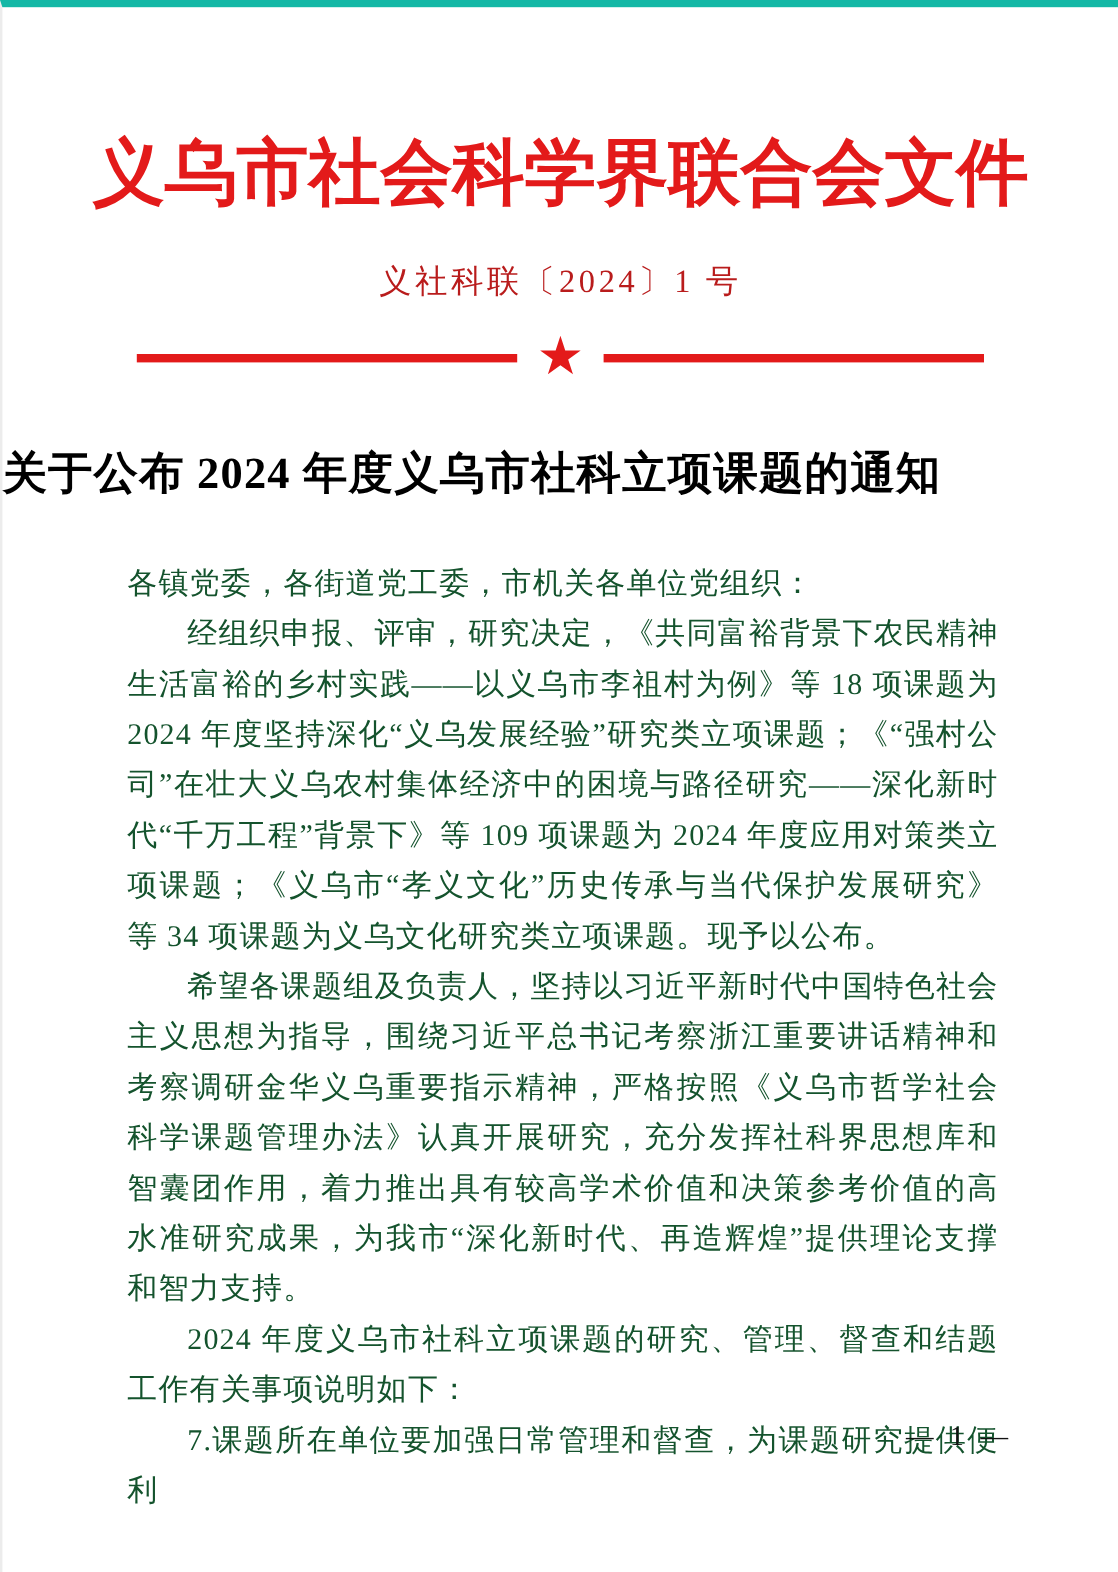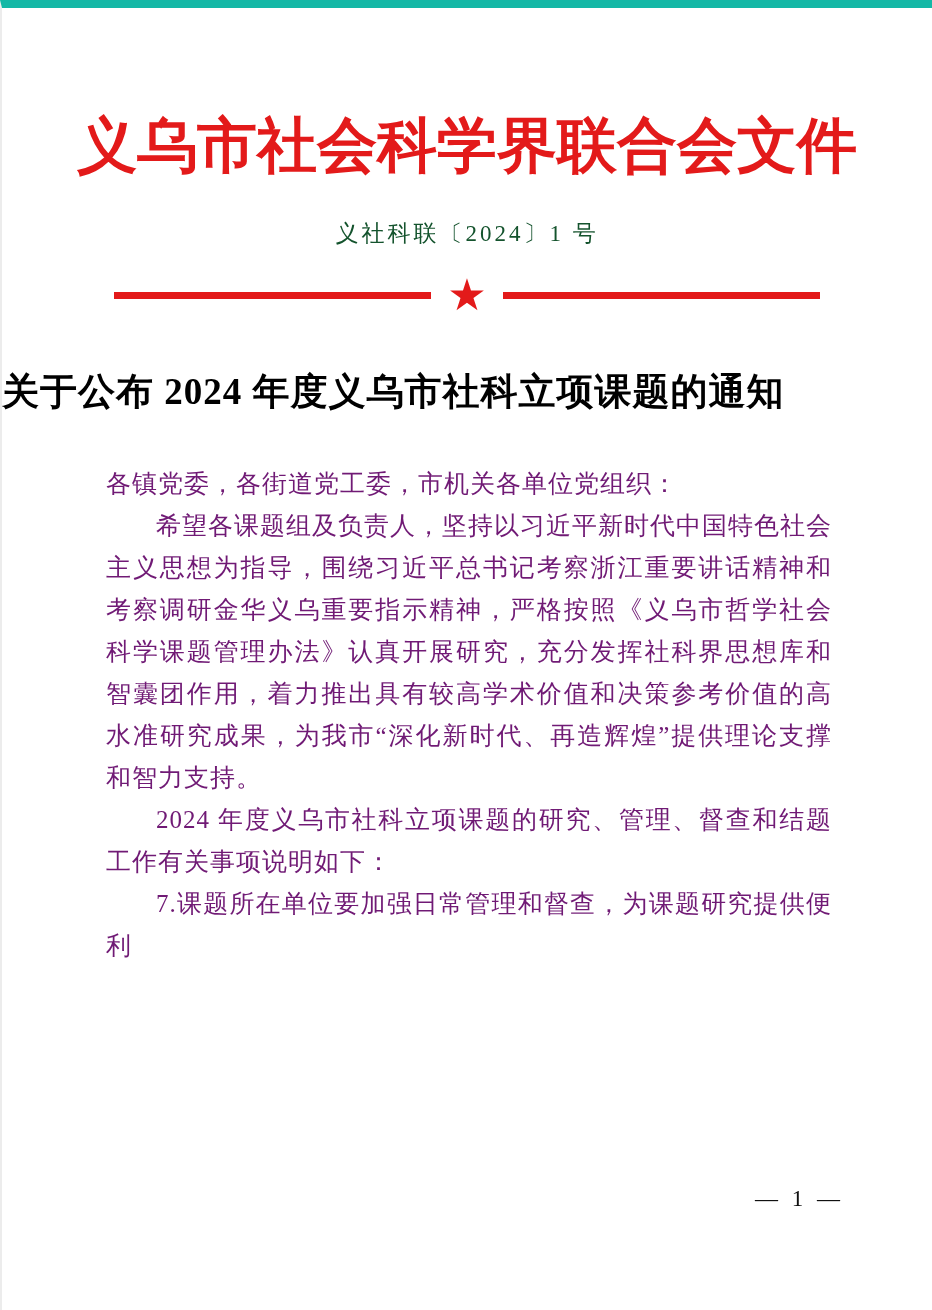--- a/index.html
+++ b/index.html
@@ -8,43 +8,43 @@
     background: #ffffff;
   }
   .page {
     position: relative;
     width: 932px;
     height: 1310px;
     margin: 0 auto;
     background: #ffffff;
     box-sizing: border-box;
     border-left: 2px solid #ececec;
-    border-top: 8px solid #14b8a6;
+    border-top: 6px solid #14b8a6;
     overflow: hidden;
     font-family: "Liberation Serif", "DejaVu Serif", serif;
     color: var(--text-black, #1c1c1c);
   }
   .org-title {
     margin: 95px 0 0 0;
     padding: 0;
     text-align: center;
     font-size: 60px;
     line-height: 1.45;
     font-weight: bold;
     letter-spacing: 0px;
     color: var(--accent-red, #e31a1a);
     font-family: "Liberation Serif", "DejaVu Serif", serif;
     white-space: nowrap;
   }
   .doc-number {
     margin-top: 28px;
     text-align: center;
-    font-size: 23px;
+    font-size: 27px;
     letter-spacing: 3px;
-    color: #14532d;
+    color: #b91c1c;
   }
   .divider {
     display: flex;
     align-items: center;
     width: 706px;
     margin: 24px auto 0 auto;
   }
   .divider .line {
     flex: 1;
     height: 7px;
@@ -69,21 +69,21 @@
   }
   .body-block {
     margin: 46px 100px 0 104px;
   }
   .body-block p {
     margin: 0;
     font-size: 25px;
     line-height: 42px;
     text-align: justify;
     letter-spacing: 1px;
-    color: #701a75;
+    color: #14532d;
   }
   .body-block p.para {
     text-indent: 2em;
   }
   .page-footer {
     position: absolute;
     top: 1178px;
     right: 88px;
     font-size: 23px;
     letter-spacing: 4px;
@@ -102,20 +102,21 @@
   <div class="divider">
     <span class="line"></span>
     <span class="star">★</span>
     <span class="line"></span>
   </div>
 
   <h2 class="doc-title">关于公布 2024 年度义乌市社科立项课题的通知</h2>
 
   <div class="body-block">
     <p class="salutation">各镇党委，各街道党工委，市机关各单位党组织：</p>
+    <p class="para">经组织申报、评审，研究决定，《共同富裕背景下农民精神生活富裕的乡村实践——以义乌市李祖村为例》等 18 项课题为 2024 年度坚持深化“义乌发展经验”研究类立项课题；《“强村公司”在壮大义乌农村集体经济中的困境与路径研究——深化新时代“千万工程”背景下》等 109 项课题为 2024 年度应用对策类立项课题；《义乌市“孝义文化”历史传承与当代保护发展研究》等 34 项课题为义乌文化研究类立项课题。现予以公布。</p>
     <p class="para">希望各课题组及负责人，坚持以习近平新时代中国特色社会主义思想为指导，围绕习近平总书记考察浙江重要讲话精神和考察调研金华义乌重要指示精神，严格按照《义乌市哲学社会科学课题管理办法》认真开展研究，充分发挥社科界思想库和智囊团作用，着力推出具有较高学术价值和决策参考价值的高水准研究成果，为我市“深化新时代、再造辉煌”提供理论支撑和智力支持。</p>
     <p class="para">2024 年度义乌市社科立项课题的研究、管理、督查和结题工作有关事项说明如下：</p>
     <p class="para">7.课题所在单位要加强日常管理和督查，为课题研究提供便利</p>
   </div>
 
   <div class="page-footer">
     <span>— 1 —</span>
   </div>
 
 </div>

